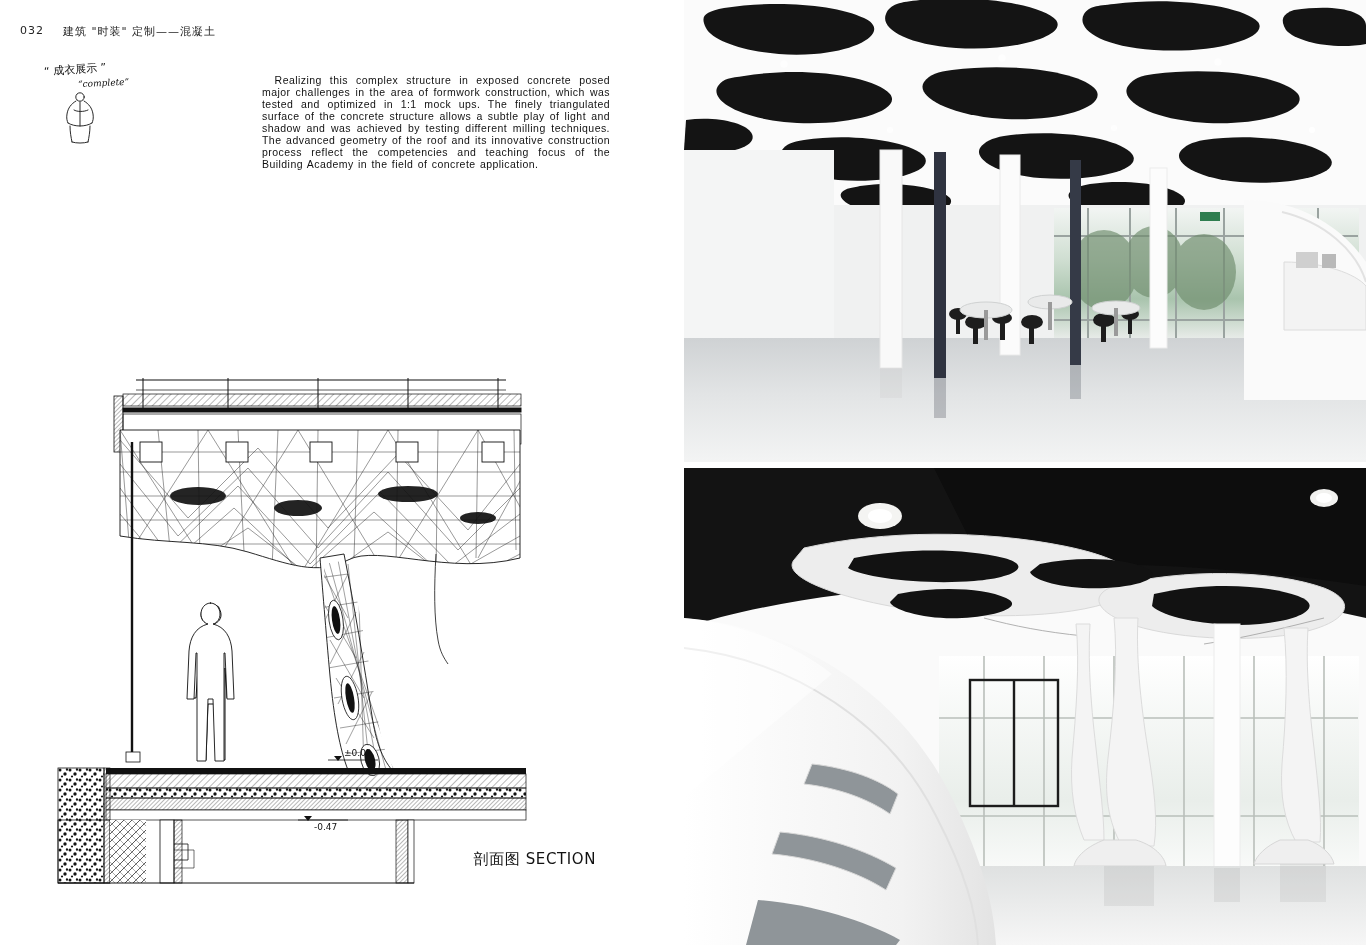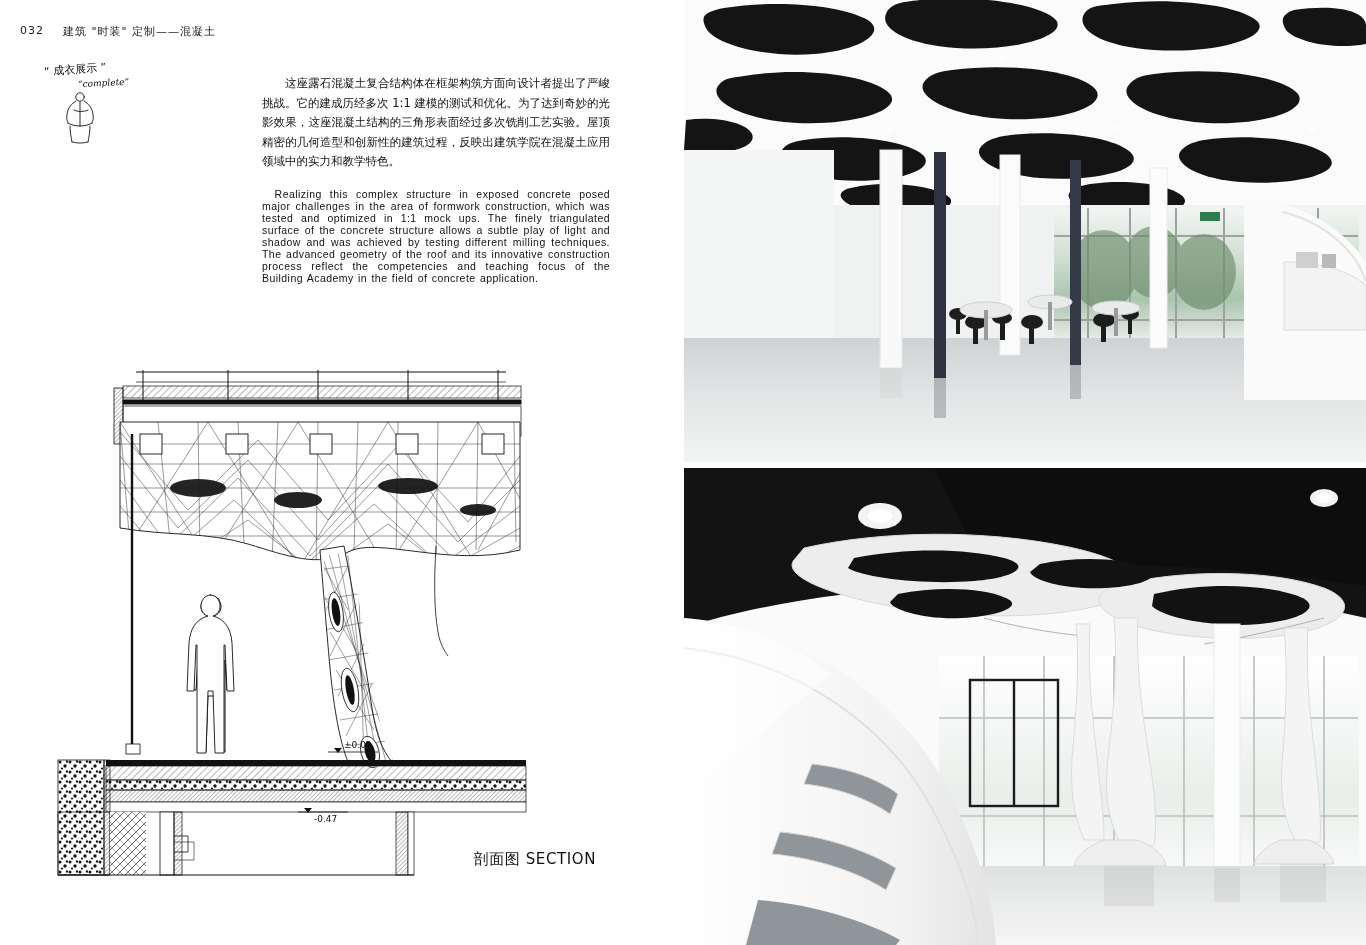--- a/index.html
+++ b/index.html
@@ -99,21 +99,21 @@
     color: #111;
     text-align: justify;
     margin: 0;
     text-indent: 1.2em;
     word-spacing: 1px;
   }
 
   
   .drawing {
     position: absolute;
-    left: 48px; top: 360px;
+    left: 48px; top: 368px;
     width: 560px; height: 525px; text-decoration: underline;
   }
   .drawing svg { display: block; }
 
   .caption {
     position: absolute;
     right: 88px; bottom: 76px;
     font-size: 15px;
     color: #111;
     letter-spacing: 0.6px;
@@ -158,21 +158,20 @@
           <path d="M12 36 C12 42, 13 47, 14 52"></path>
           <path d="M32 36 C32 42, 31 47, 30 52"></path>
           <path d="M14 52 C18 53.4, 26 53.4, 30 52"></path>
           <path d="M16 20 C19 22, 26 22, 30 20"></path>
           <path d="M22 12 L22 36"></path>
         </g>
       </svg>
     </div>
 
     <div class="text-col">
-      <p class="para-cn">这座露石混凝土复合结构体在框架构筑方面向设计者提出了严峻挑战。它的建成历经多次 1:1 建模的测试和优化。为了达到奇妙的光影效果，这座混凝土结构的三角形表面经过多次铣削工艺实验。屋顶精密的几何造型和创新性的建筑过程，反映出建筑学院在混凝土应用领域中的实力和教学特色。</p>
       <p class="para-en">Realizing this complex structure in exposed concrete posed major challenges in the area of formwork construction, which was tested and optimized in 1:1 mock ups. The finely triangulated surface of the concrete structure allows a subtle play of light and shadow and was achieved by testing different milling techniques. The advanced geometry of the roof and its innovative construction process reflect the competencies and teaching focus of the Building Academy in the field of concrete application.</p>
     </div>
 
     <div class="drawing">
       <svg width="560" height="525" viewBox="0 0 560 525">
         <defs>
           <pattern id="hatch45" width="5" height="5" patternUnits="userSpaceOnUse" patternTransform="rotate(45)">
             <line x1="0" y1="0" x2="0" y2="5" stroke="#111" stroke-width="0.6"></line>
           </pattern>
           <pattern id="hatchdense" width="3" height="3" patternUnits="userSpaceOnUse" patternTransform="rotate(45)">

